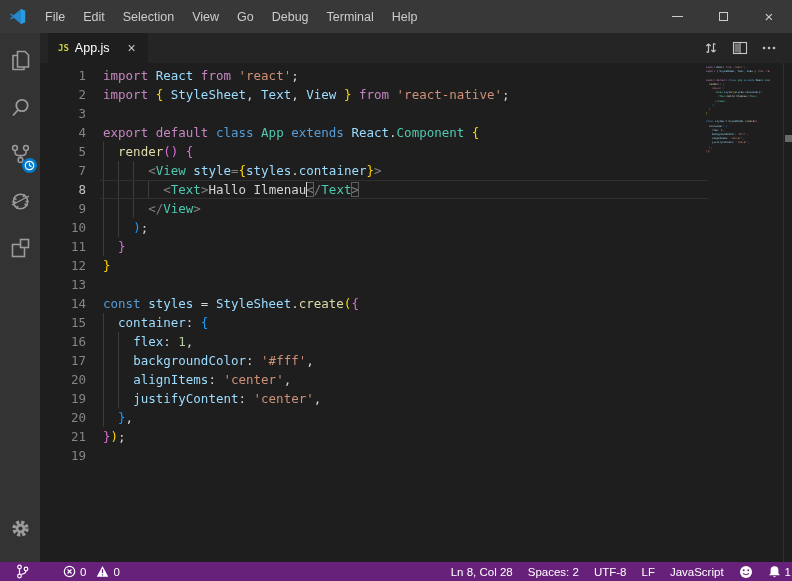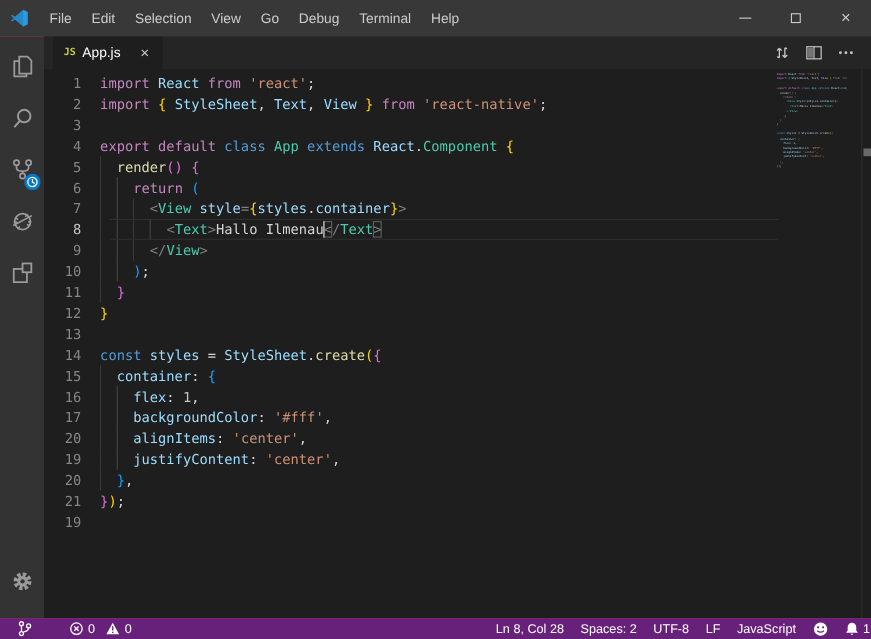--- a/index.html
+++ b/index.html
@@ -1,18 +1,18 @@
 <!DOCTYPE html>
 <html><head>
 <meta charset="utf-8">
 <style>
   * { box-sizing: border-box; margin: 0; padding: 0; }
   html,body { width:792px; height:581px; overflow:hidden; background:#1e1e1e;
               font-family:"Liberation Sans", sans-serif; }
-  .window { width:792px; height:581px; display:flex; flex-direction:column; background:#ef4444; }
+  .window { width:792px; height:581px; display:flex; flex-direction:column; background:#ffffff; }
 
   
   .titlebar { flex:0 0 33px; background:#383838; display:flex; align-items:center;
               color:#cccccc; font-size:12.5px; position:relative; }
   .logo { width:17px; height:17px; margin:0 10px 0 9px; display:flex; align-items:center; }
   .menu-item { padding:0 9px; height:100%; display:flex; align-items:center; cursor:default; }
   .win-title { position:absolute; left:465px; top:0; height:100%; display:flex; align-items:center; color:#c8c8c8; }
   .win-controls { position:absolute; right:0; top:0; height:100%; display:flex; }
   .win-btn { width:46px; height:100%; display:flex; align-items:center; justify-content:center; color:#cccccc; font-size:15px; }
   .min-dash { width:11px; height:1px; background:#cccccc; display:block; }
@@ -32,21 +32,21 @@
   .tab { height:30px; background:#1e1e1e; display:flex; align-items:center; padding:0 12px 0 10px;
          margin-left:8px; color:#ffffff; font-size:12.5px; cursor:pointer; }
   .tab-ficon { color:#cbcb41; font-size:9px; font-weight:bold; margin-right:6px; font-family:"DejaVu Sans Mono",monospace; }
   .tab-close { margin-left:18px; color:#c5c5c5; font-size:14px; line-height:1; }
   .tab-actions { margin-left:auto; display:flex; align-items:center; gap:9px; padding-right:13px; }
   .tact { width:20px; height:20px; display:flex; align-items:center; justify-content:center; cursor:pointer; }
 
   .editor { flex:1; position:relative; overflow:hidden; }
   .code { position:absolute; left:0; top:0; bottom:0; right:84px; padding-top:3px;
           font-family:"DejaVu Sans Mono", monospace; font-size:12.5px; overflow:hidden; }
-  .line { height:19px; line-height:19px; white-space:pre; position:relative; }
+  .line { height:19px; line-height:19px; white-space:pre; position:relative;padding-left:12px; }
   .ln { display:inline-block; width:51px; text-align:right; color:#858585; padding-right:17px; }
   .line.cur-line .ln { color:#c6c6c6; }
   .line.cur-line::after { content:""; position:absolute; left:60px; right:0; top:0; bottom:0;
           border-top:1px solid #303032; border-bottom:1px solid #303032; pointer-events:none; }
   .g { display:inline-block; background:linear-gradient(to right,#3c3c3c 1px, transparent 1px); }
   .m { outline:1px solid #5f5f5f; outline-offset:-1px; }
   .caret { display:inline-block; width:1.5px; height:15px; background:#d4d4d4; vertical-align:middle;
            margin:0 -0.75px; position:relative; top:-1px; }
 
   .minimap { position:absolute; right:22px; top:3px; width:64px; height:110px; overflow:hidden;
@@ -199,21 +199,20 @@
           </div>
       </div>
 
       <div class="editor">
         <div class="code" id="code">
             <div class="line"><span class="ln">1</span><span class="t-k1">import</span><span class="t-pl"> </span><span class="t-va">React</span><span class="t-pl"> </span><span class="t-k1">from</span><span class="t-pl"> </span><span class="t-st">'react'</span><span class="t-pl">;</span></div>
             <div class="line"><span class="ln">2</span><span class="t-k1">import</span><span class="t-pl"> </span><span class="t-b1">{</span><span class="t-pl"> </span><span class="t-va">StyleSheet</span><span class="t-pl">, </span><span class="t-va">Text</span><span class="t-pl">, </span><span class="t-va">View</span><span class="t-pl"> </span><span class="t-b1">}</span><span class="t-pl"> </span><span class="t-k1">from</span><span class="t-pl"> </span><span class="t-st">'react-native'</span><span class="t-pl">;</span></div>
             <div class="line"><span class="ln">3</span></div>
             <div class="line"><span class="ln">4</span><span class="t-k1">export</span><span class="t-pl"> </span><span class="t-k1">default</span><span class="t-pl"> </span><span class="t-k2">class</span><span class="t-pl"> </span><span class="t-cl">App</span><span class="t-pl"> </span><span class="t-k2">extends</span><span class="t-pl"> </span><span class="t-va">React</span><span class="t-pl">.</span><span class="t-cl">Component</span><span class="t-pl"> </span><span class="t-b1">{</span></div>
             <div class="line"><span class="ln">5</span><span class="g">  </span><span class="t-fn">render</span><span class="t-b2">()</span><span class="t-pl"> </span><span class="t-b2">{</span></div>
-            <div class="line"><span class="ln">6</span><span class="g">  </span><span class="g">  </span><span class="t-k1">return</span><span class="t-pl"> </span><span class="t-b3">(</span></div>
             <div class="line"><span class="ln">7</span><span class="g">  </span><span class="g">  </span><span class="g">  </span><span class="t-tp">&lt;</span><span class="t-cl">View</span><span class="t-pl"> </span><span class="t-va">style</span><span class="t-tp">=</span><span class="t-b1">{</span><span class="t-va">styles</span><span class="t-pl">.</span><span class="t-va">container</span><span class="t-b1">}</span><span class="t-tp">&gt;</span></div>
             <div class="line cur-line"><span class="ln">8</span><span class="g">  </span><span class="g">  </span><span class="g">  </span><span class="g">  </span><span class="t-tp">&lt;</span><span class="t-cl">Text</span><span class="t-tp">&gt;</span><span class="t-pl">Hallo Ilmenau</span><span class="caret"></span><span class="t-tp m">&lt;</span><span class="t-tp">/</span><span class="t-cl">Text</span><span class="t-tp m">&gt;</span></div>
             <div class="line"><span class="ln">9</span><span class="g">  </span><span class="g">  </span><span class="g">  </span><span class="t-tp">&lt;/</span><span class="t-cl">View</span><span class="t-tp">&gt;</span></div>
             <div class="line"><span class="ln">10</span><span class="g">  </span><span class="g">  </span><span class="t-b3">)</span><span class="t-pl">;</span></div>
             <div class="line"><span class="ln">11</span><span class="g">  </span><span class="t-b2">}</span></div>
             <div class="line"><span class="ln">12</span><span class="t-b1">}</span></div>
             <div class="line"><span class="ln">13</span></div>
             <div class="line"><span class="ln">14</span><span class="t-k2">const</span><span class="t-pl"> </span><span class="t-va">styles</span><span class="t-pl"> = </span><span class="t-va">StyleSheet</span><span class="t-pl">.</span><span class="t-fn">create</span><span class="t-b1">(</span><span class="t-b2">{</span></div>
             <div class="line"><span class="ln">15</span><span class="g">  </span><span class="t-va">container</span><span class="t-pl">: </span><span class="t-b3">{</span></div>
             <div class="line"><span class="ln">16</span><span class="g">  </span><span class="g">  </span><span class="t-va">flex</span><span class="t-pl">: </span><span class="t-nu">1</span><span class="t-pl">,</span></div>

